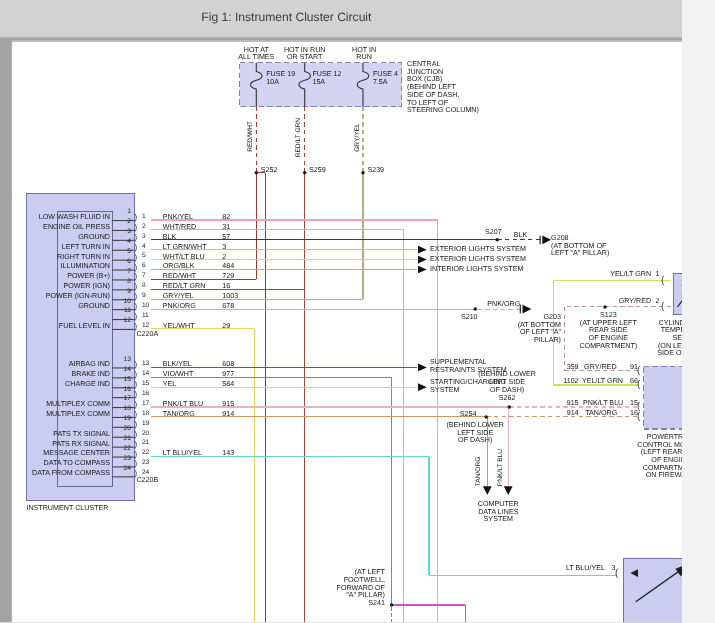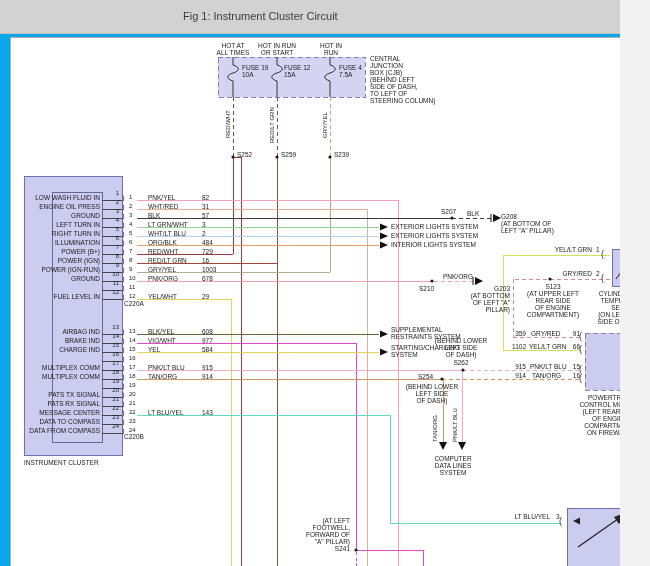--- a/index.html
+++ b/index.html
@@ -1,16 +1,16 @@
 <!DOCTYPE html>
 <html><head>
 <meta charset="utf-8">
 <style>
   html,body{margin:0;padding:0;background:#f2f2f2;}
-  #stage{position:relative;width:620px;height:566px;overflow:hidden;background:#0ea5e9;
+  #stage{position:relative;width:620px;height:566px;overflow:hidden;background:#a3a3a3;
          font-family:"Liberation Sans", sans-serif;}
   .titlebar{position:absolute;left:0;top:0;width:650px;height:33px;background:#d2d2d2;
             border-bottom:1px solid #c2c2c2;}
   .titletext{position:absolute;left:183px;top:10px;font-size:11px;color:#3c3c3c;}
   #panel{position:absolute;left:10px;top:37px;width:640px;height:529px;background:#ffffff;
          border-left:1px solid #b0b0b0;border-top:1px solid #b0b0b0;}
   #rightedge{position:absolute;left:648px;top:37px;width:1px;height:529px;background:#d6d6d6;}
   svg{position:absolute;left:0;top:0;}
   .t{position:absolute;font-size:6.5px;line-height:7px;color:#1a1a1a;white-space:nowrap;}
   .c{text-align:center;}

